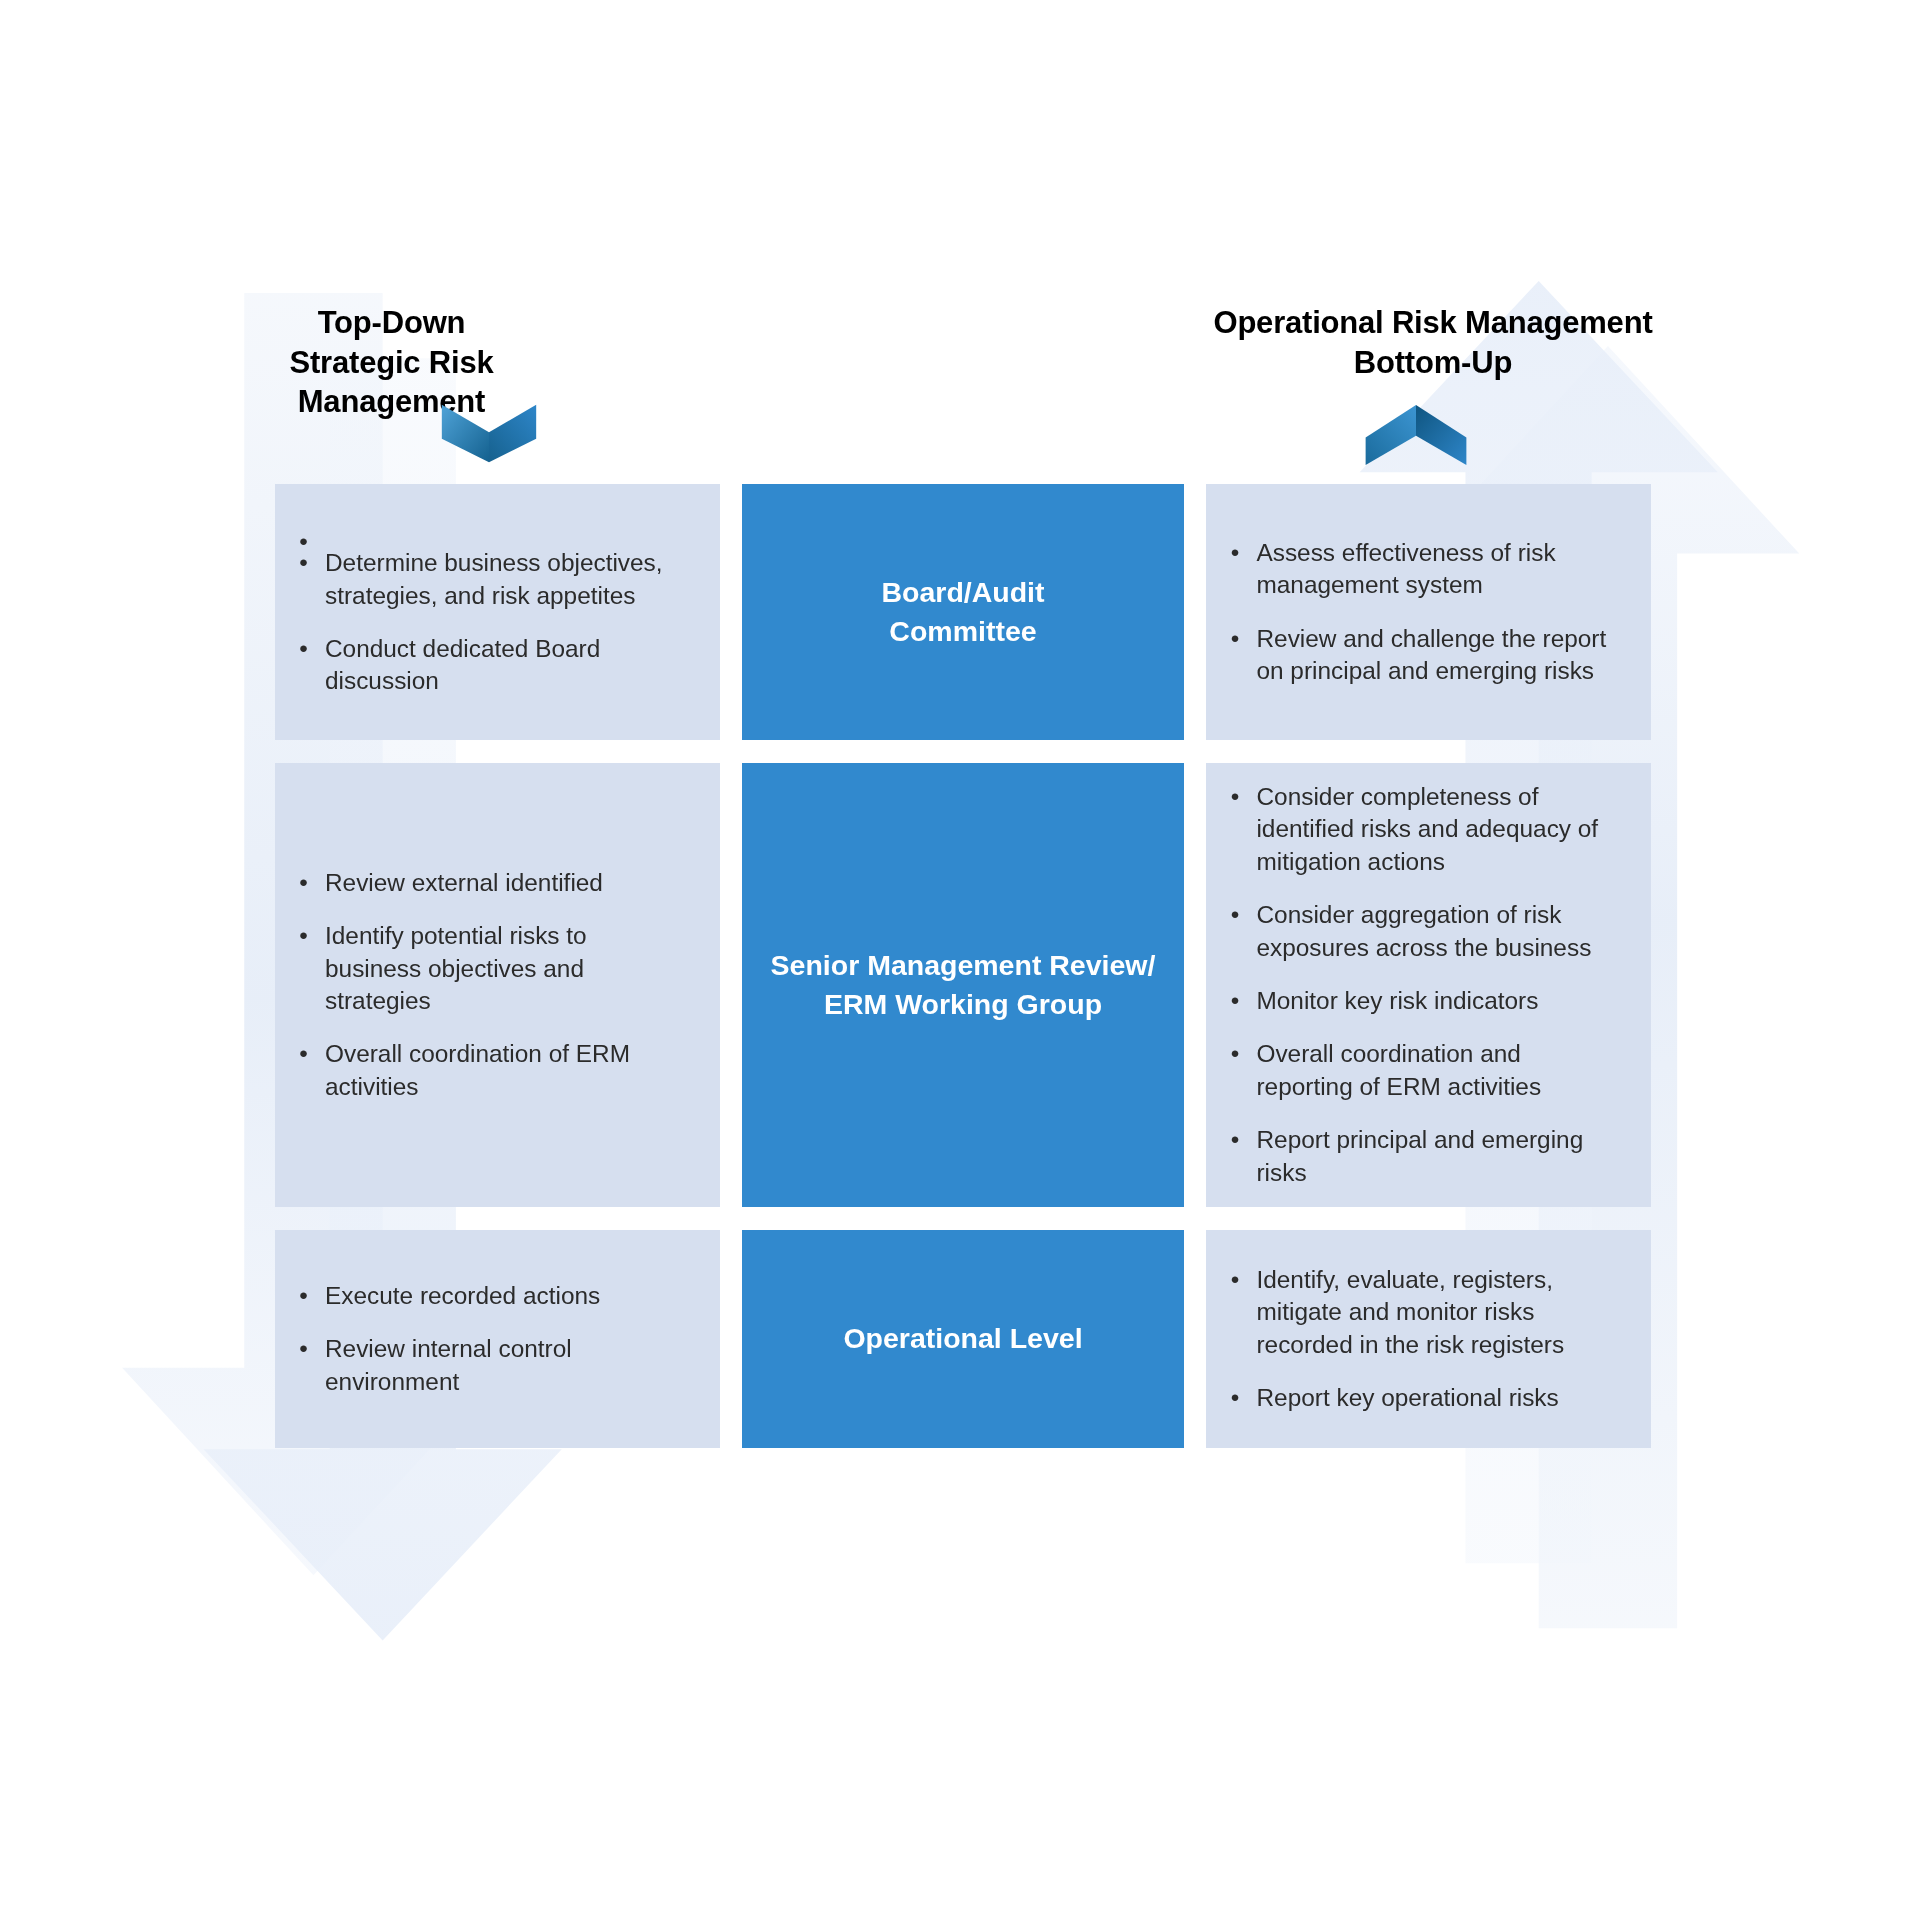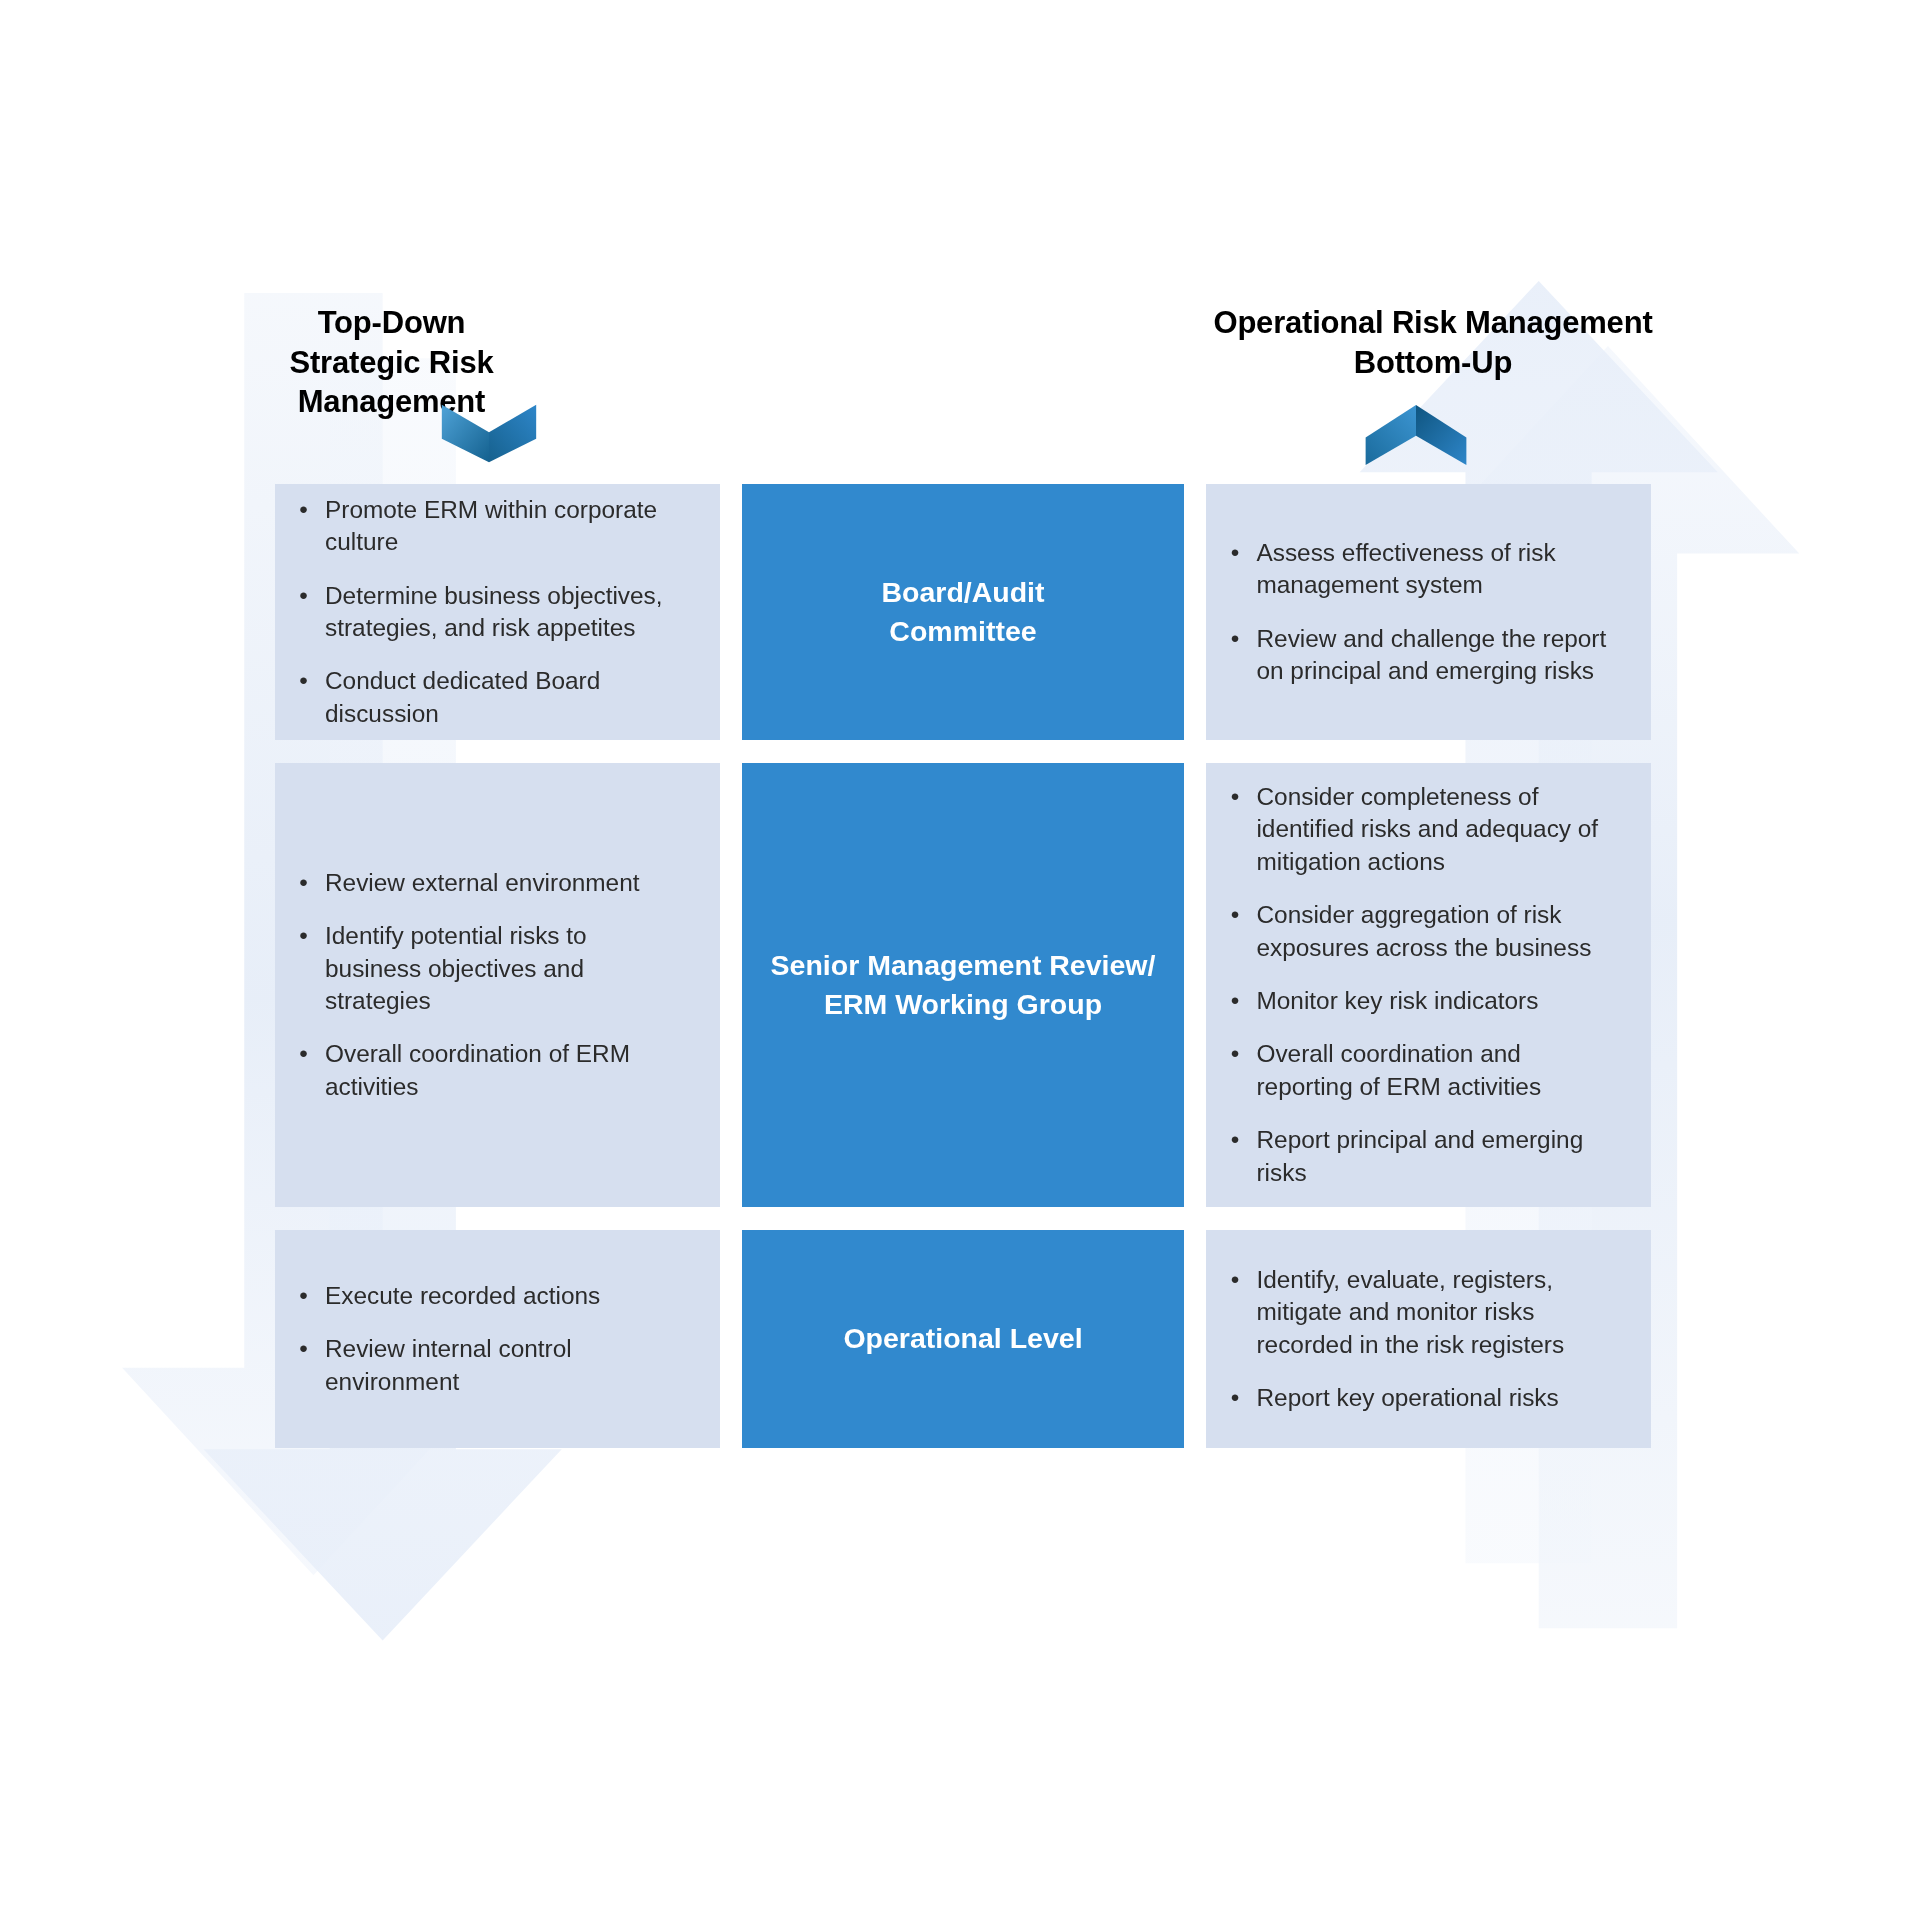--- a/index.html
+++ b/index.html
@@ -163,21 +163,20 @@
     <path d="M 126 42 L 64 2 L 64 40 L 126 76 Z" fill="url(#chevRightB)"></path>
   </svg>
 
   <div id="grid">
 
     <div class="grid-row row-1">
       <div class="cell-side">
         <ul class="bullets">
           <li>
             <span class="bullet-dot">•</span>
-            <span>Promote ERM within corporate culture</span>
           </li>
           <li>
             <span class="bullet-dot">•</span>
             <span>Determine business objectives, strategies, and risk appetites</span>
           </li>
           <li>
             <span class="bullet-dot">•</span>
             <span>Conduct dedicated Board discussion</span>
           </li>
         </ul>
@@ -202,21 +201,21 @@
           </li>
         </ul>
       </div>
     </div>
 
     <div class="grid-row row-2">
       <div class="cell-side">
         <ul class="bullets">
           <li>
             <span class="bullet-dot">•</span>
-            <span>Review external environment</span>
+            <span>Review external identified</span>
           </li>
           <li>
             <span class="bullet-dot">•</span>
             <span>Identify potential risks to business objectives and strategies</span>
           </li>
           <li>
             <span class="bullet-dot">•</span>
             <span>Overall coordination of ERM activities</span>
           </li>
         </ul>

